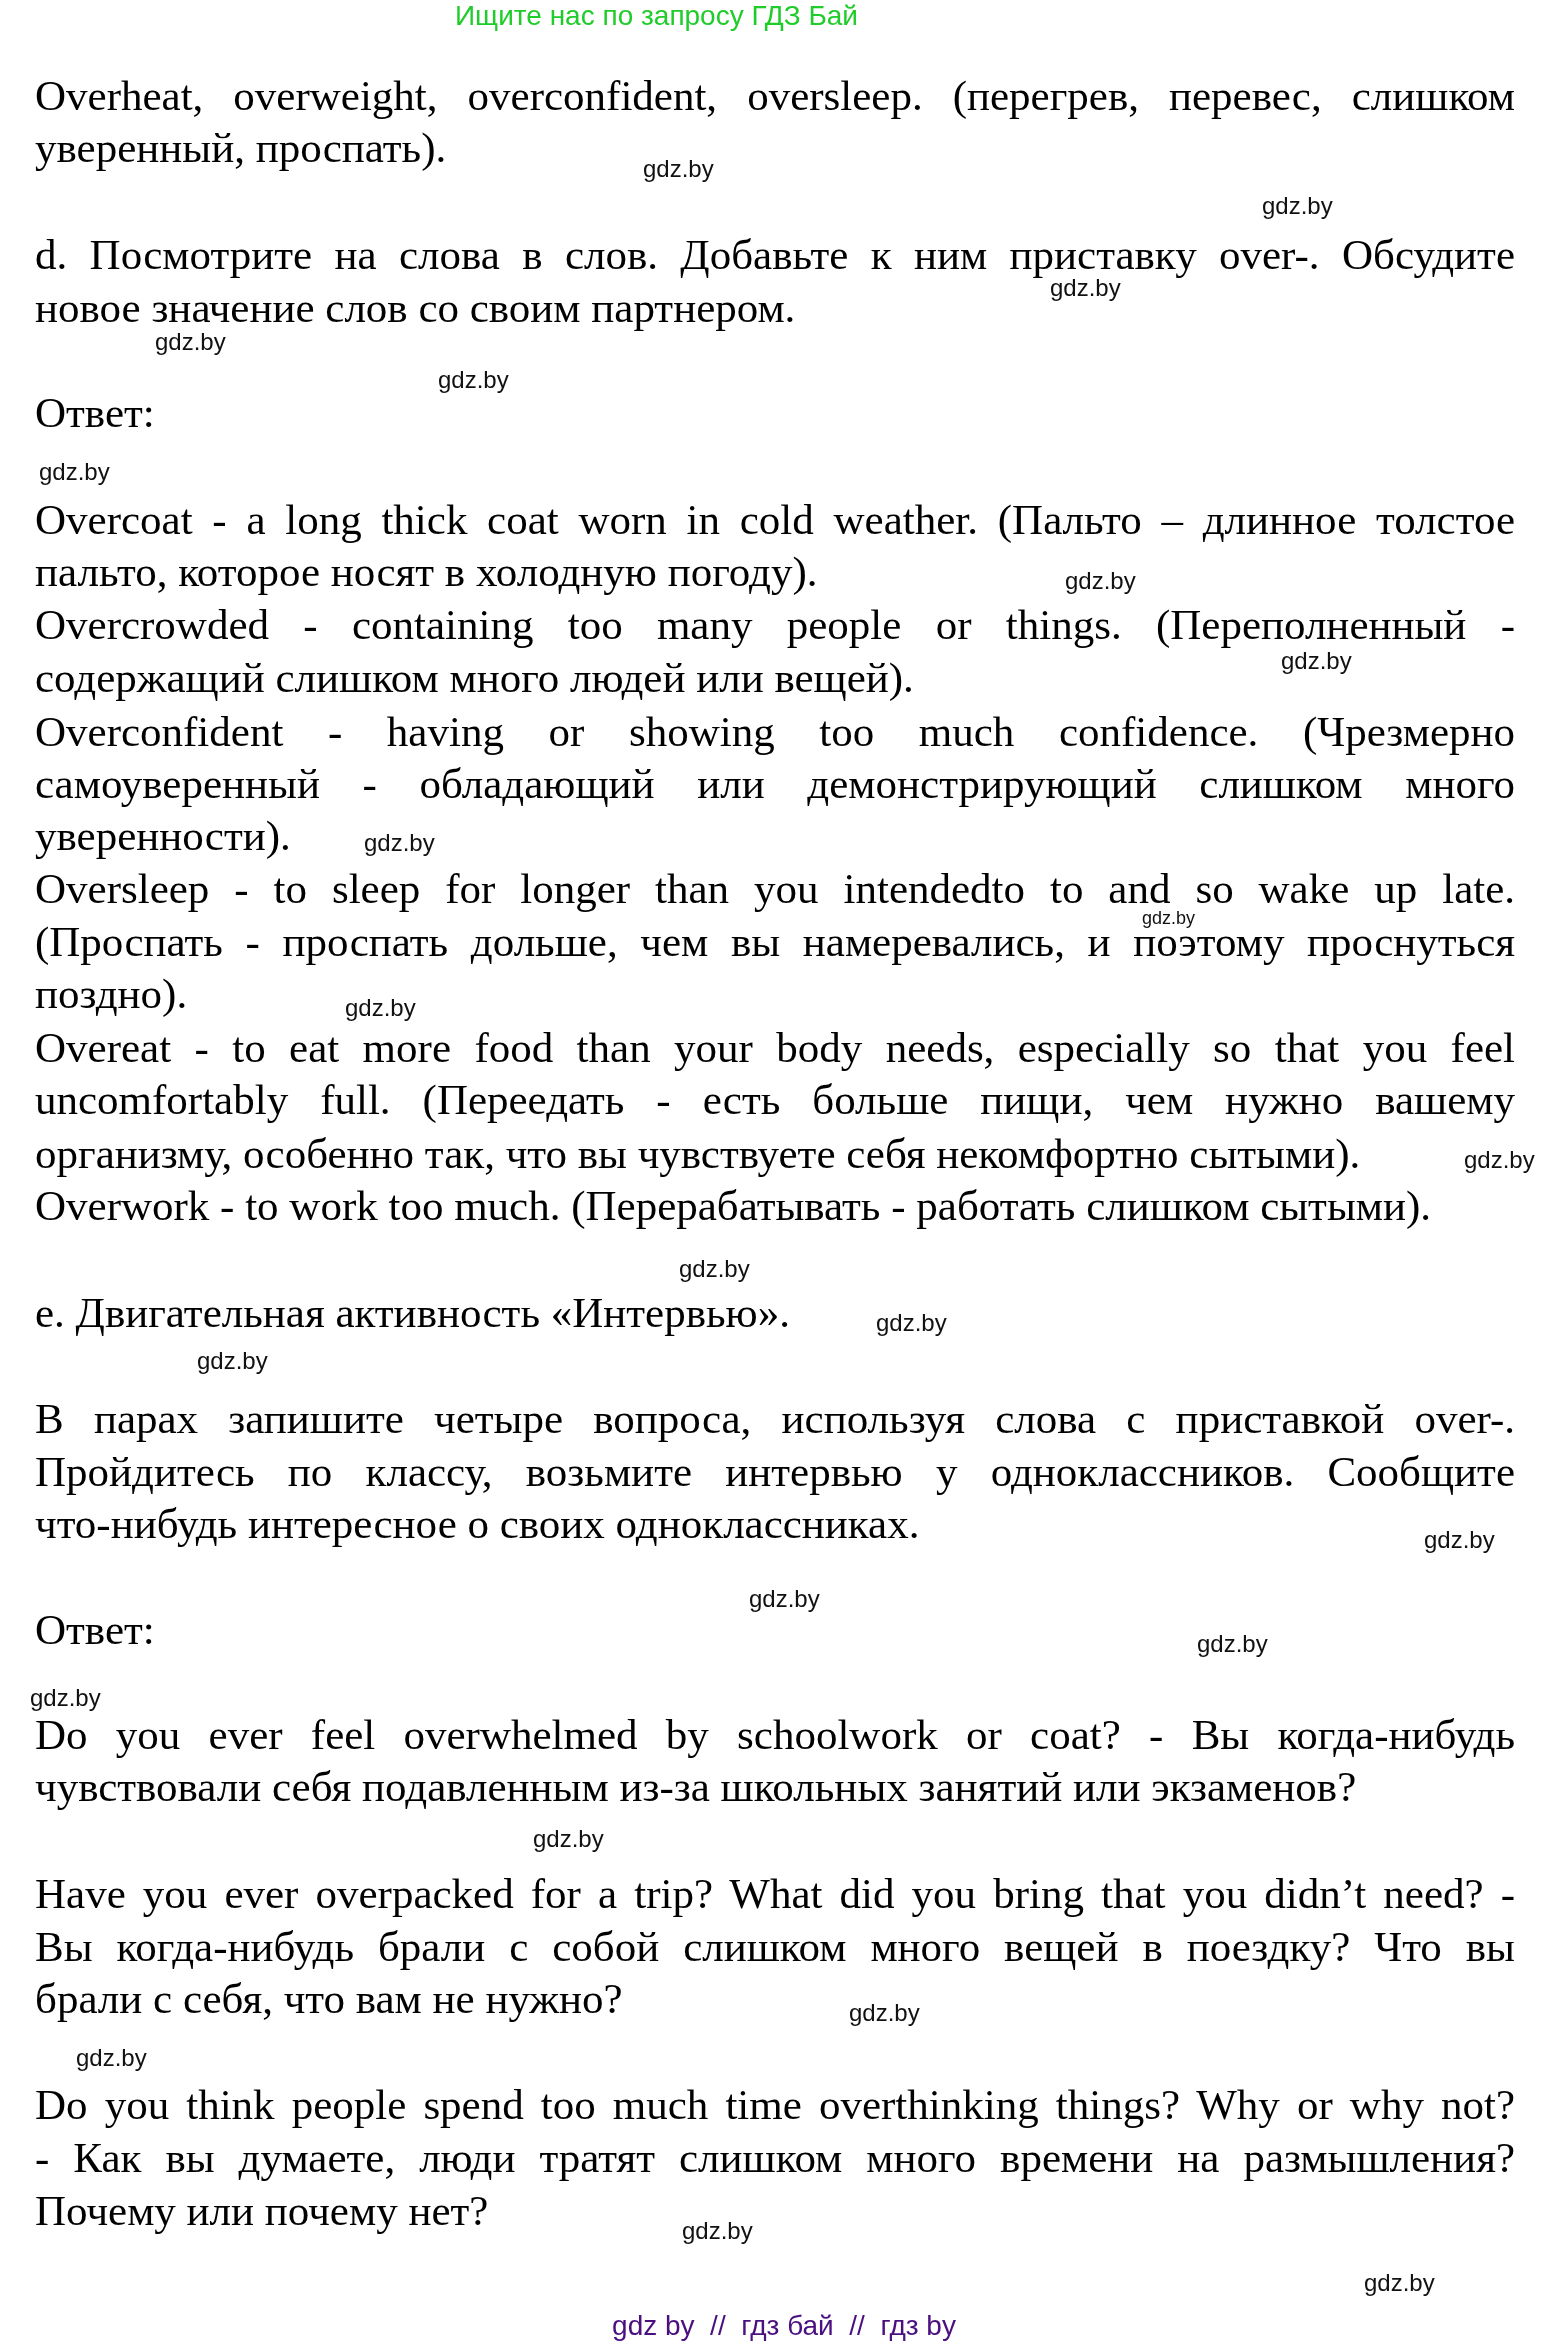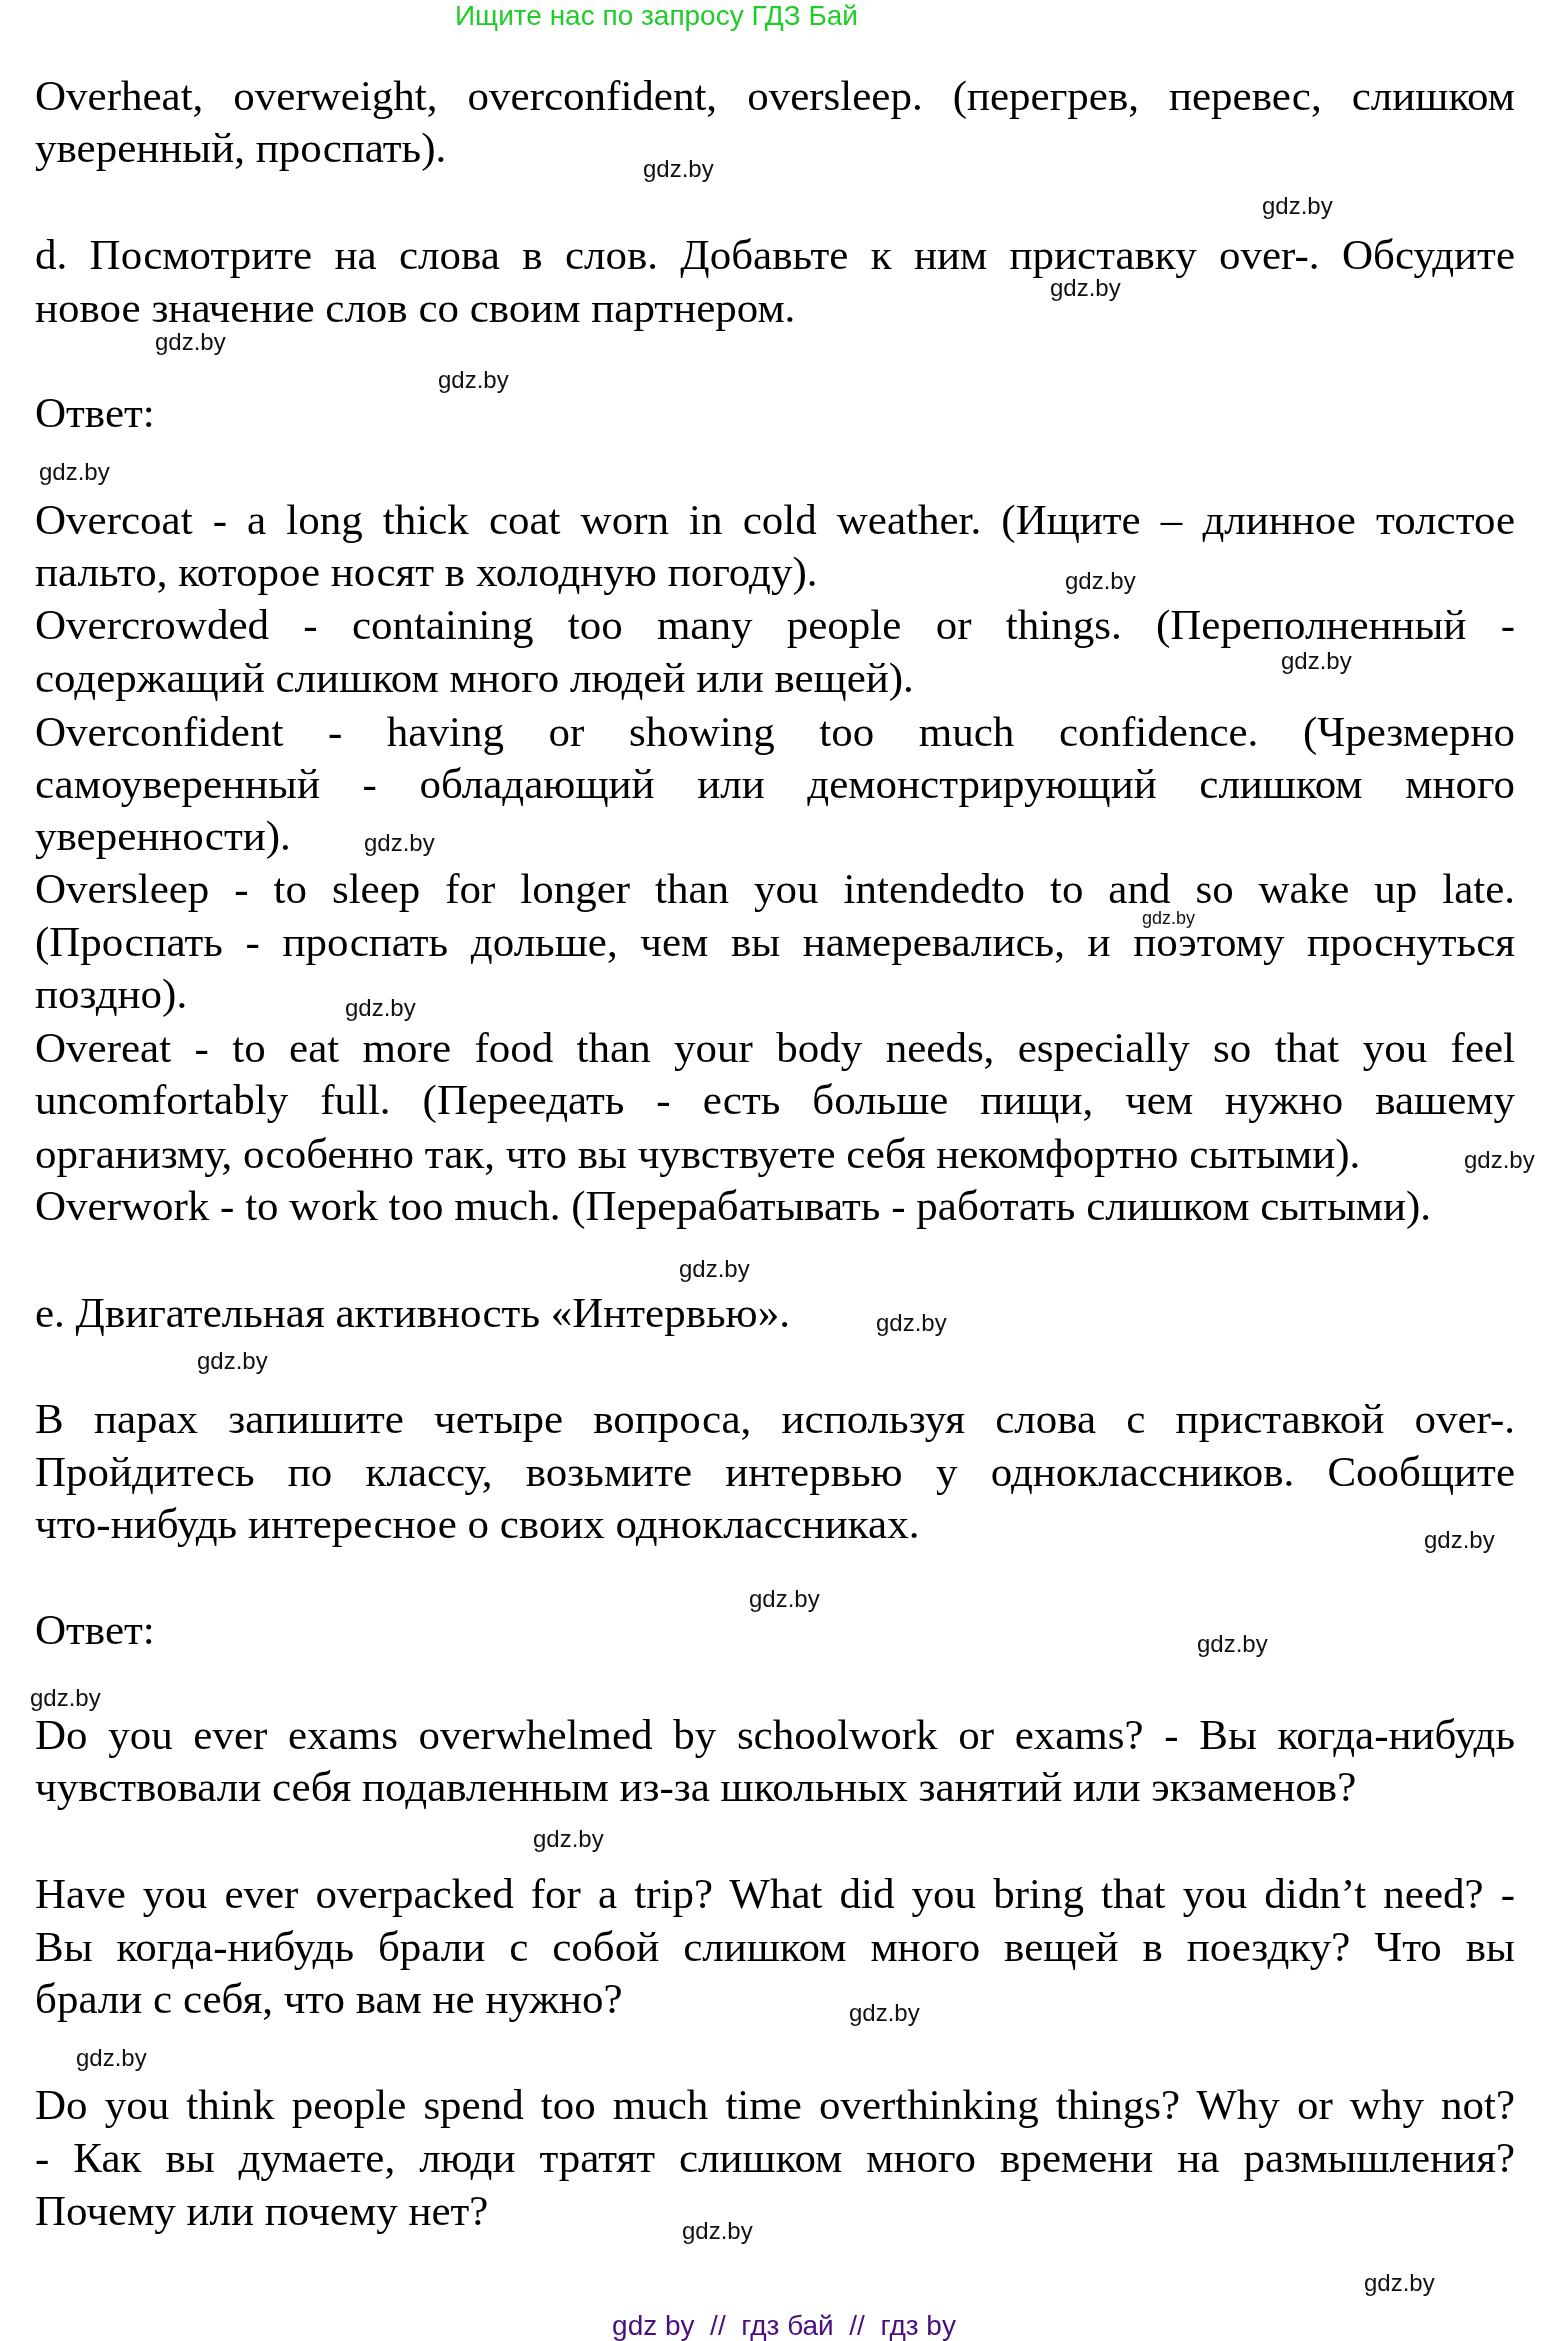--- a/index.html
+++ b/index.html
@@ -36,21 +36,21 @@
 
 <div class="line j" style="top:70px">Overheat, overweight, overconfident, oversleep. (перегрев, перевес, слишком</div>
 <div class="line" style="top:122px">уверенный, проспать).</div>
 
 <div class="line j" style="top:229px">d. Посмотрите на слова в слов. Добавьте к ним приставку over-. Обсудите</div>
 <div class="line" style="top:282px">новое значение слов со своим партнером.</div>
 
 <div class="line" style="top:387px">Ответ:</div>
 
 <div>
-  <div class="line j" style="top:494px">Overcoat - a long thick coat worn in cold weather. (Ищите – длинное толстое</div>
+  <div class="line j" style="top:494px">Overcoat - a long thick coat worn in cold weather. (Пальто – длинное толстое</div>
   <div class="line" style="top:546px">пальто, которое носят в холодную погоду).</div>
 
   <div class="line j" style="top:599px">Overcrowded - containing too many people or things. (Переполненный -</div>
   <div class="line" style="top:652px">содержащий слишком много людей или вещей).</div>
 
   <div class="line j" style="top:706px">Overconfident - having or showing too much confidence. (Чрезмерно</div>
   <div class="line j" style="top:758px">самоуверенный - обладающий или демонстрирующий слишком много</div>
   <div class="line" style="top:810px">уверенности).</div>
 
   <div class="line j" style="top:863px">Oversleep - to sleep for longer than you intendedto to and so wake up late.</div>
@@ -65,21 +65,21 @@
 </div>
 
 <div class="line" style="top:1287px">e. Двигательная активность «Интервью».</div>
 <div class="line j" style="top:1393px">В парах запишите четыре вопроса, используя слова с приставкой over-.</div>
 <div class="line j" style="top:1446px">Пройдитесь по классу, возьмите интервью у одноклассников. Сообщите</div>
 <div class="line" style="top:1498px">что-нибудь интересное о своих одноклассниках.</div>
 
 <div class="line" style="top:1604px">Ответ:</div>
 
 <div>
-  <div class="line j" style="top:1709px">Do you ever exams overwhelmed by schoolwork or exams? -  Вы когда-нибудь</div>
+  <div class="line j" style="top:1709px">Do you ever feel overwhelmed by schoolwork or coat? -  Вы когда-нибудь</div>
   <div class="line" style="top:1761px">чувствовали себя подавленным из-за школьных занятий или экзаменов?</div>
 
   <div class="line j" style="top:1868px">Have you ever overpacked for a trip? What did you bring that you didn’t need? -</div>
   <div class="line j" style="top:1921px">Вы когда-нибудь брали с собой слишком много вещей в поездку? Что вы</div>
   <div class="line" style="top:1973px">брали с себя, что вам не нужно?</div>
 
   <div class="line j" style="top:2079px">Do you think people spend too much time overthinking things? Why or why not?</div>
   <div class="line j" style="top:2132px">- Как вы думаете, люди тратят слишком много времени на размышления?</div>
   <div class="line" style="top:2185px">Почему или почему нет?</div>
 </div>

